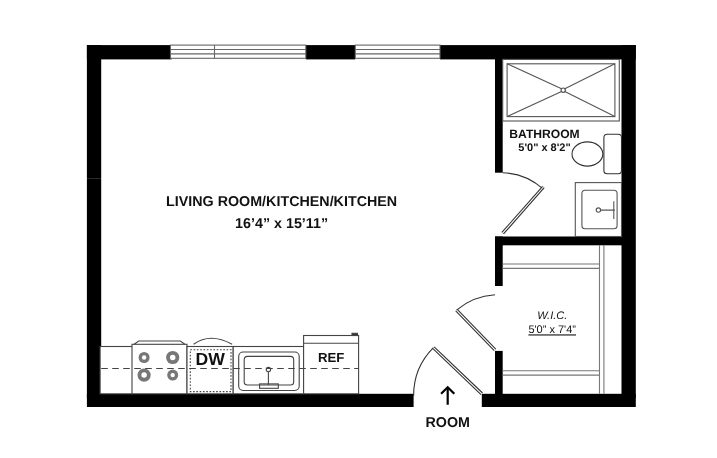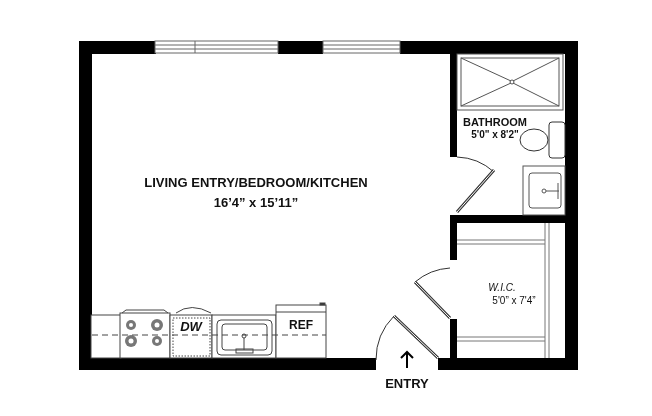--- a/index.html
+++ b/index.html
@@ -132,25 +132,25 @@
       <circle cx="157" cy="325" r="2.5" fill="#fff"></circle>
     <circle cx="131" cy="341" r="6"></circle>
       <circle cx="131" cy="341" r="2.5" fill="#fff"></circle>
     <circle cx="157" cy="341" r="5"></circle>
       <circle cx="157" cy="341" r="2" fill="#fff"></circle>
   </g>
 
   <line x1="92" y1="335" x2="326" y2="335" stroke="#444" stroke-width="1" stroke-dasharray="6,4"></line>
 </svg>
 
-<div class="lbl bold" style="left:126px; top:175px; width:260px; font-size:13px;">LIVING ENTRY/BEDROOM/KITCHEN</div>
+<div class="lbl bold" style="left:126px; top:175px; width:260px; font-size:13px;">LIVING ROOM/KITCHEN/KITCHEN</div>
 <div class="lbl bold" style="left:126px; top:195px; width:260px; font-size:13px;">16’4” x 15’11”</div>
 
 <div class="lbl bold" style="left:459px; top:116px; width:72px; font-size:11px;">BATHROOM</div>
 <div class="lbl bold" style="left:459px; top:129px; width:72px; font-size:10px;">5'0" x 8'2"</div>
 
 <div class="lbl" style="left:462px; top:282px; width:80px; font-size:10px;font-style:italic;">W.I.C.</div>
-<div class="lbl" style="left:474px; top:295px; width:80px; font-size:10px;">5'0” x 7'4”</div>
+<div class="lbl" style="left:462px; top:295px; width:80px; font-size:10px;text-decoration:underline;">5'0” x 7'4”</div>
 
-<div class="lbl bold" style="left:172px; top:319px; width:38px; font-size:13px;font-style:italic;">DW</div>
+<div class="lbl bold" style="left:172px; top:319px; width:38px; font-size:16px;">DW</div>
 <div class="lbl bold" style="left:278px; top:318px; width:46px; font-size:12px;">REF</div>
 
-<div class="lbl bold" style="left:375px; top:376px; width:64px; font-size:13px;">ENTRY</div>
+<div class="lbl bold" style="left:375px; top:376px; width:64px; font-size:13px;">ROOM</div>
 
 </body></html>

